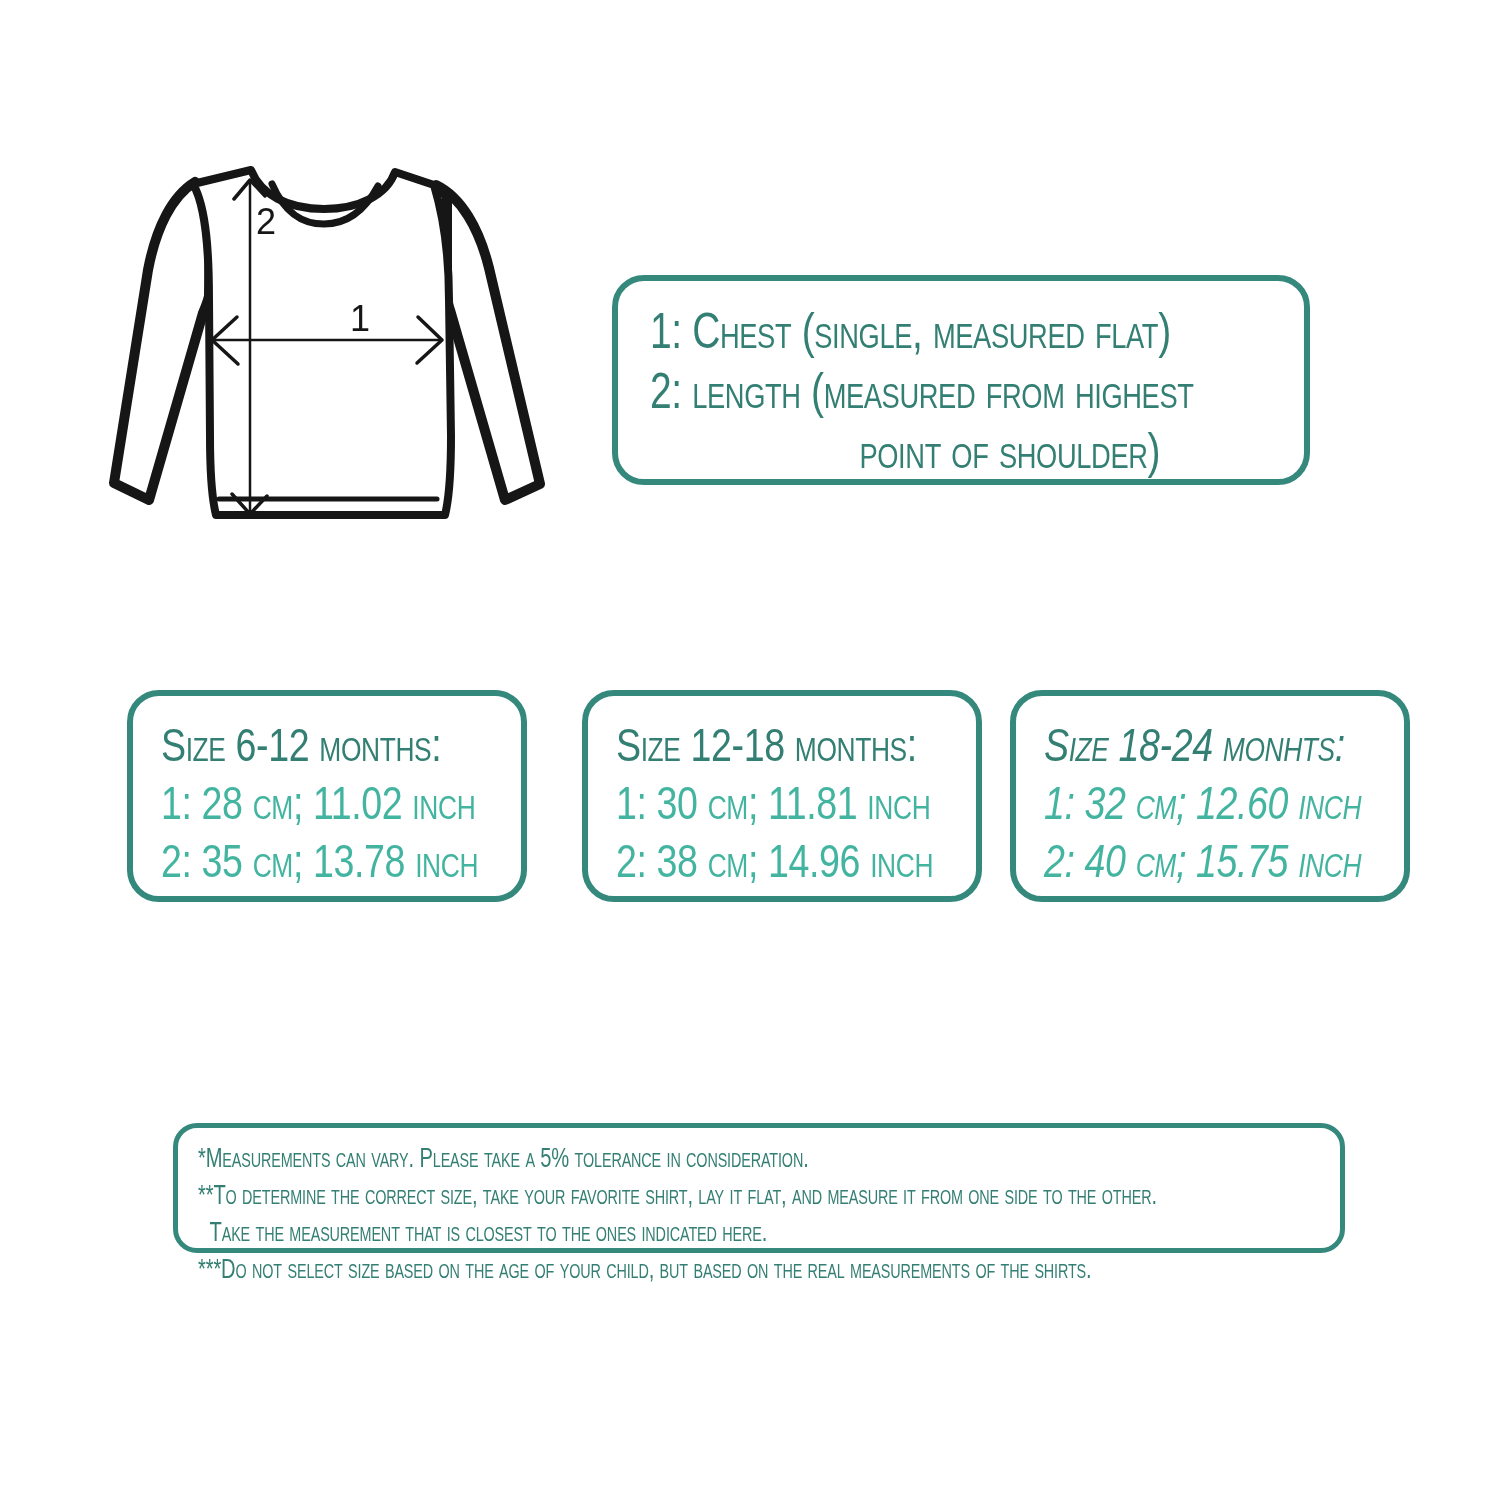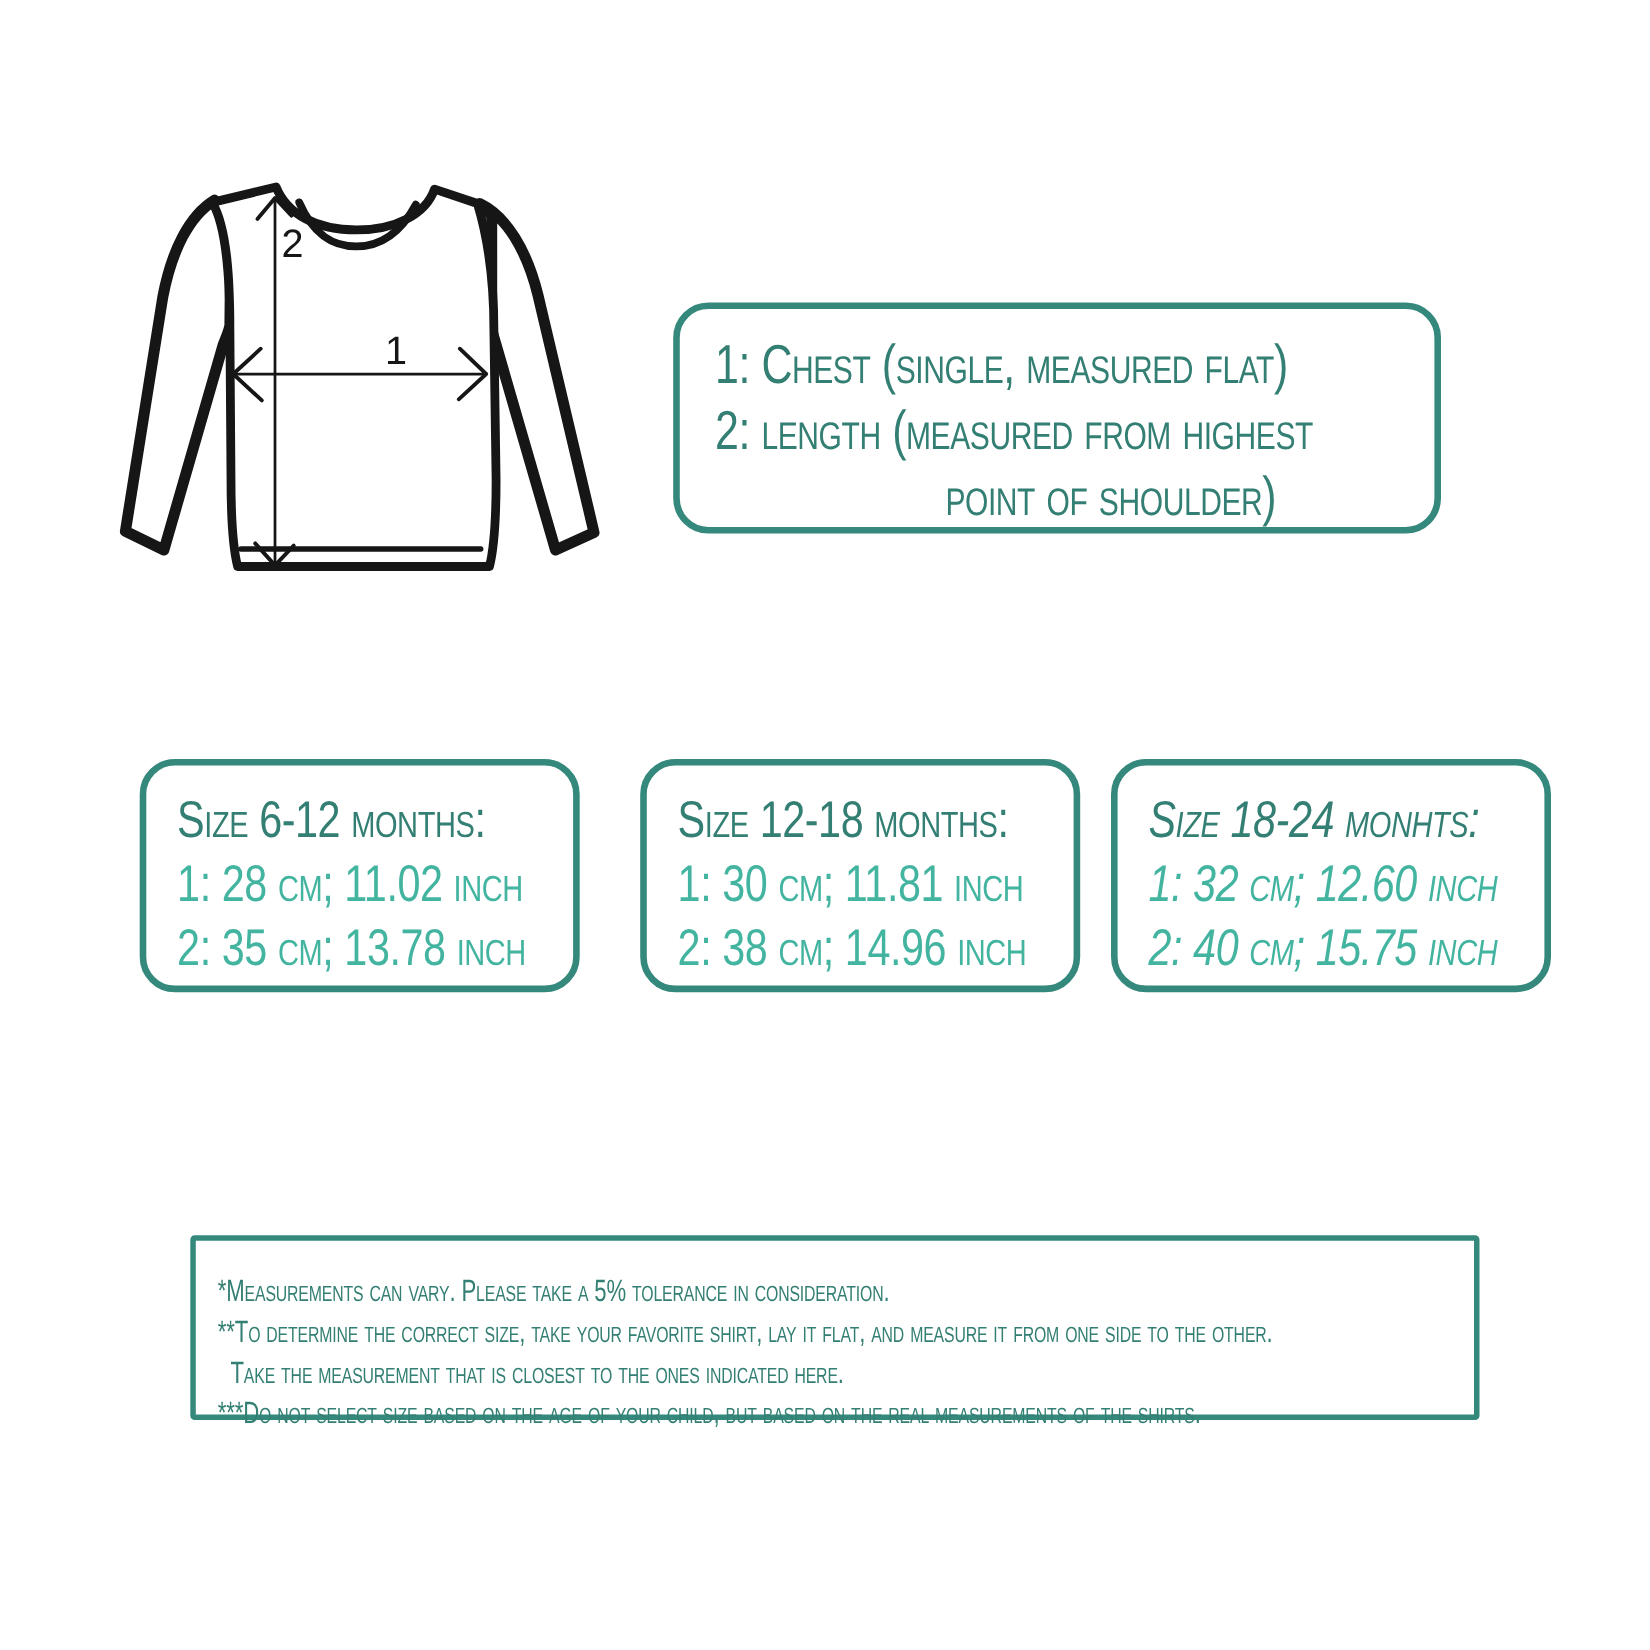--- a/index.html
+++ b/index.html
@@ -66,24 +66,24 @@
     transform: scaleX(0.80);
   }
   .sizebox .title { color: var(--teal-dark, #347F73); }
   .sizebox .val   { color: var(--teal-light, #43B4A0); }
 
   
   .notes {
     left: 173px;
     top: 1123px;
     width: 1172px;
-    height: 168px;
+    height: 130px;
     border-width: 5px;
-    border-radius: 4px;
-    padding: 27px 0 0 20px;
+    border-radius: 24px;
+    padding: 11px 0 0 20px;
   }
   .notes .ln {
     font-size: 28px;
     line-height: 37px;
     color: var(--teal-dark, #347F73);
     transform: scaleX(0.72);
     letter-spacing: -0.2px;
   }
   .notes .indent { padding-left: 16px; }
 

